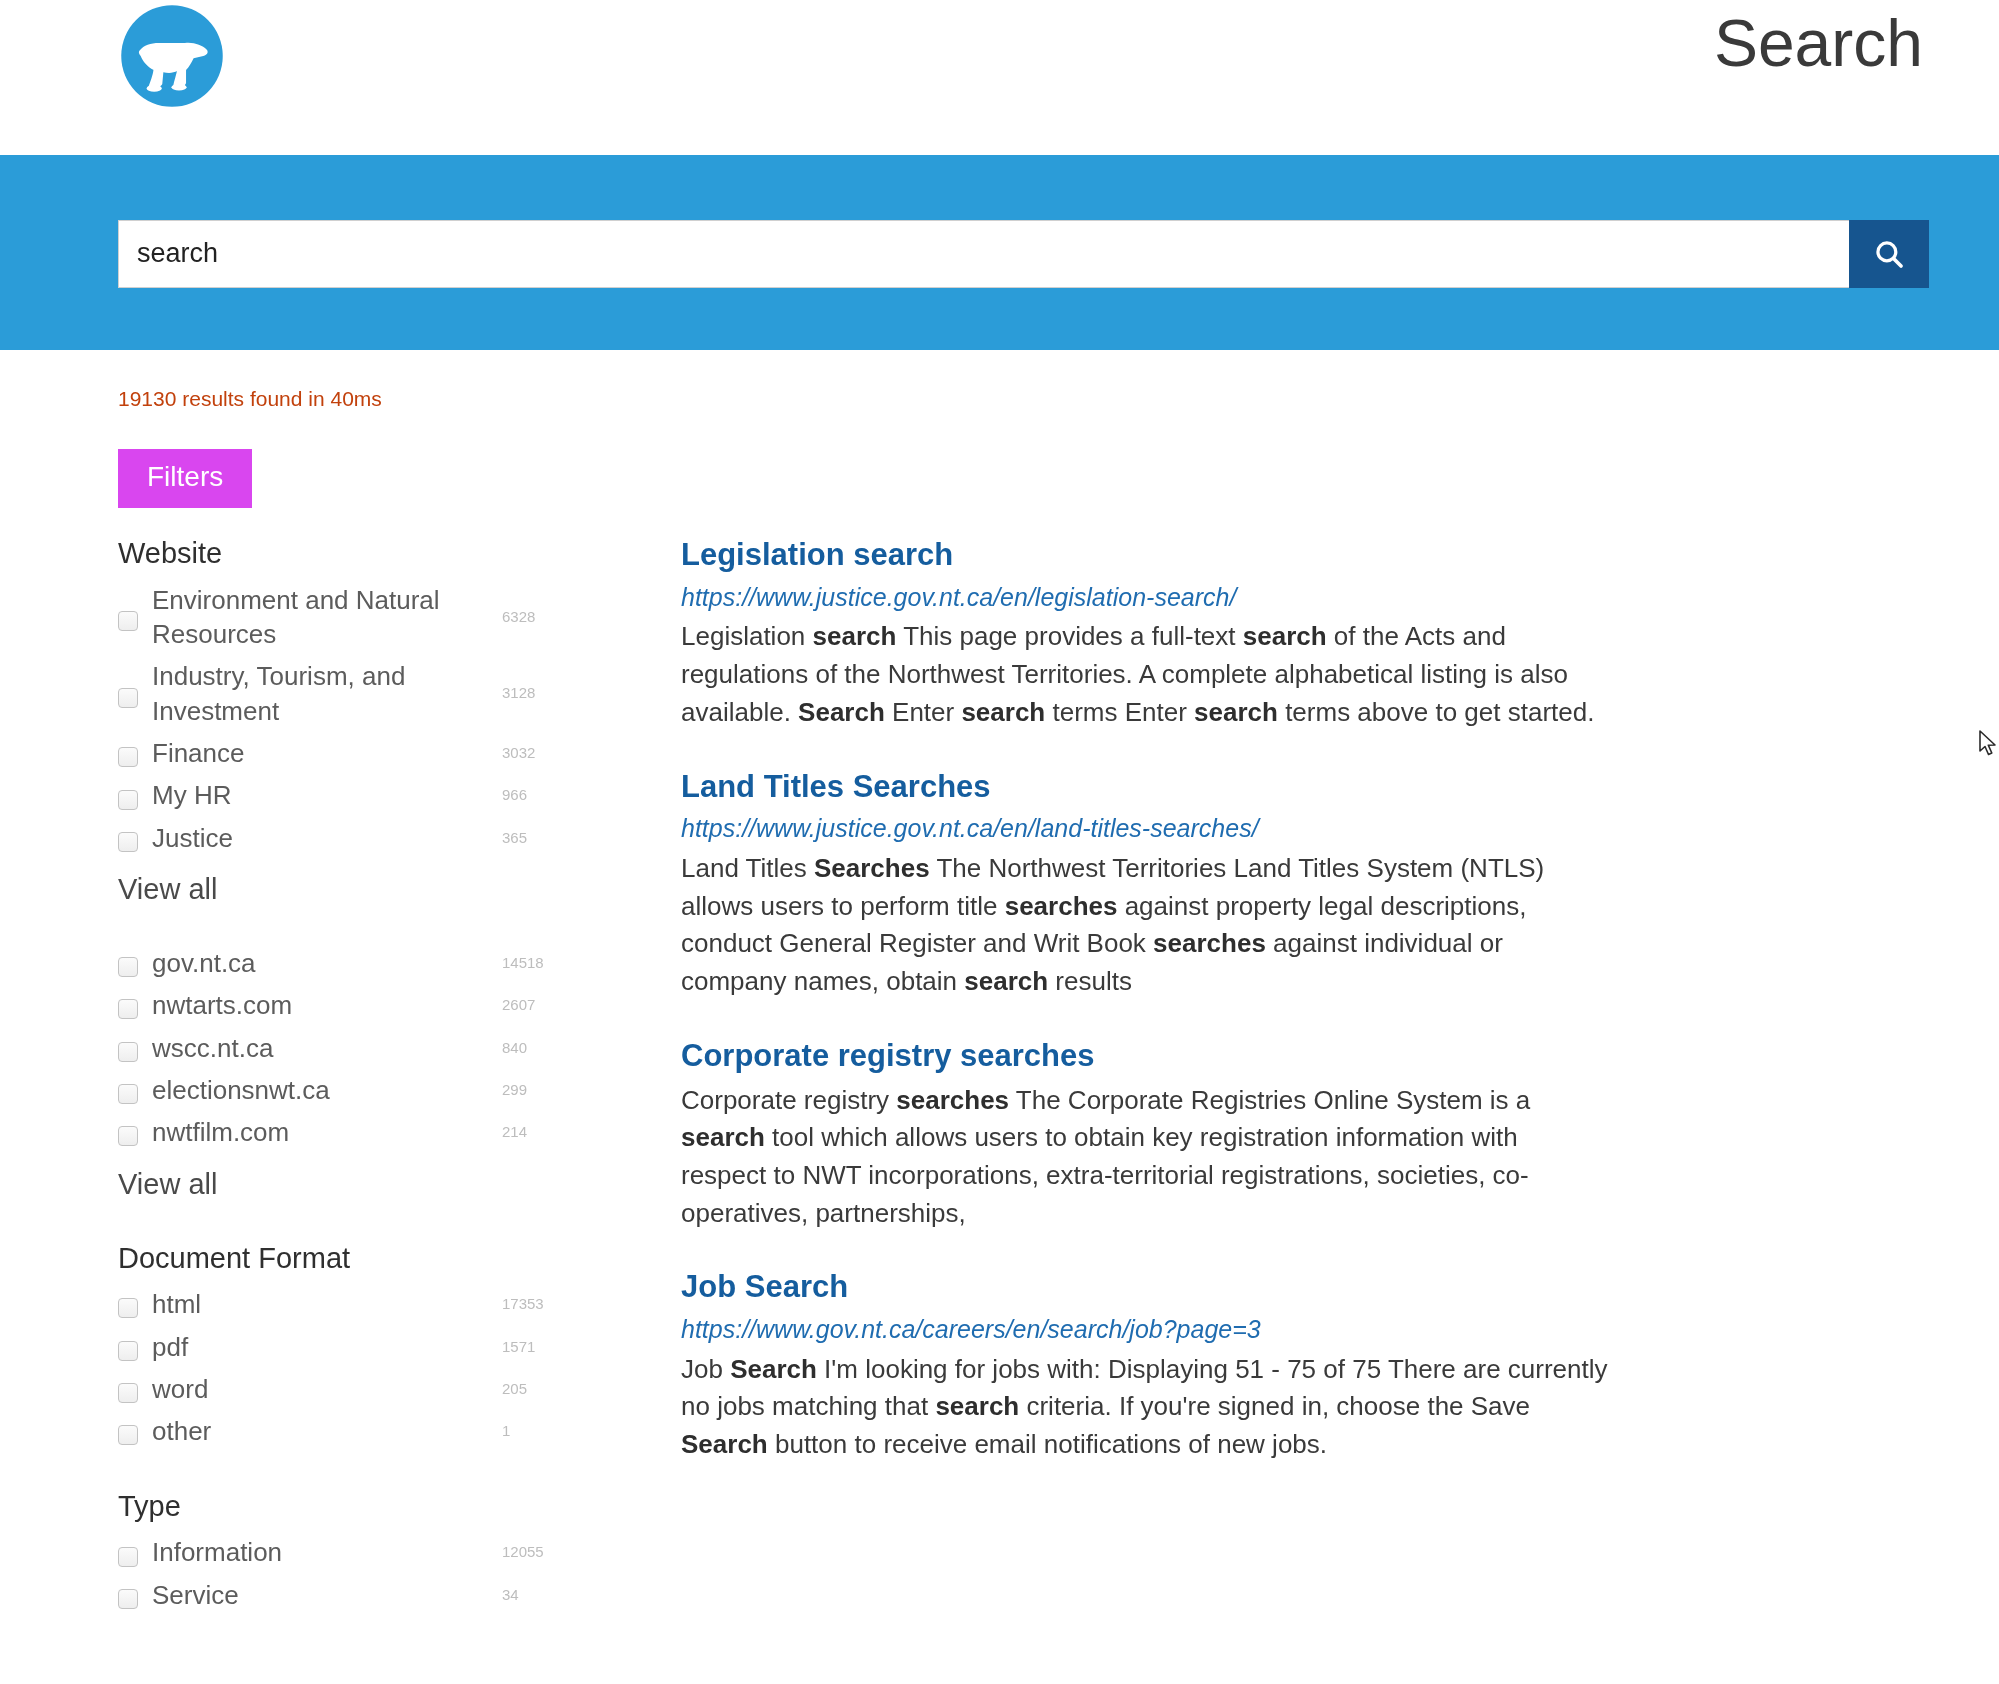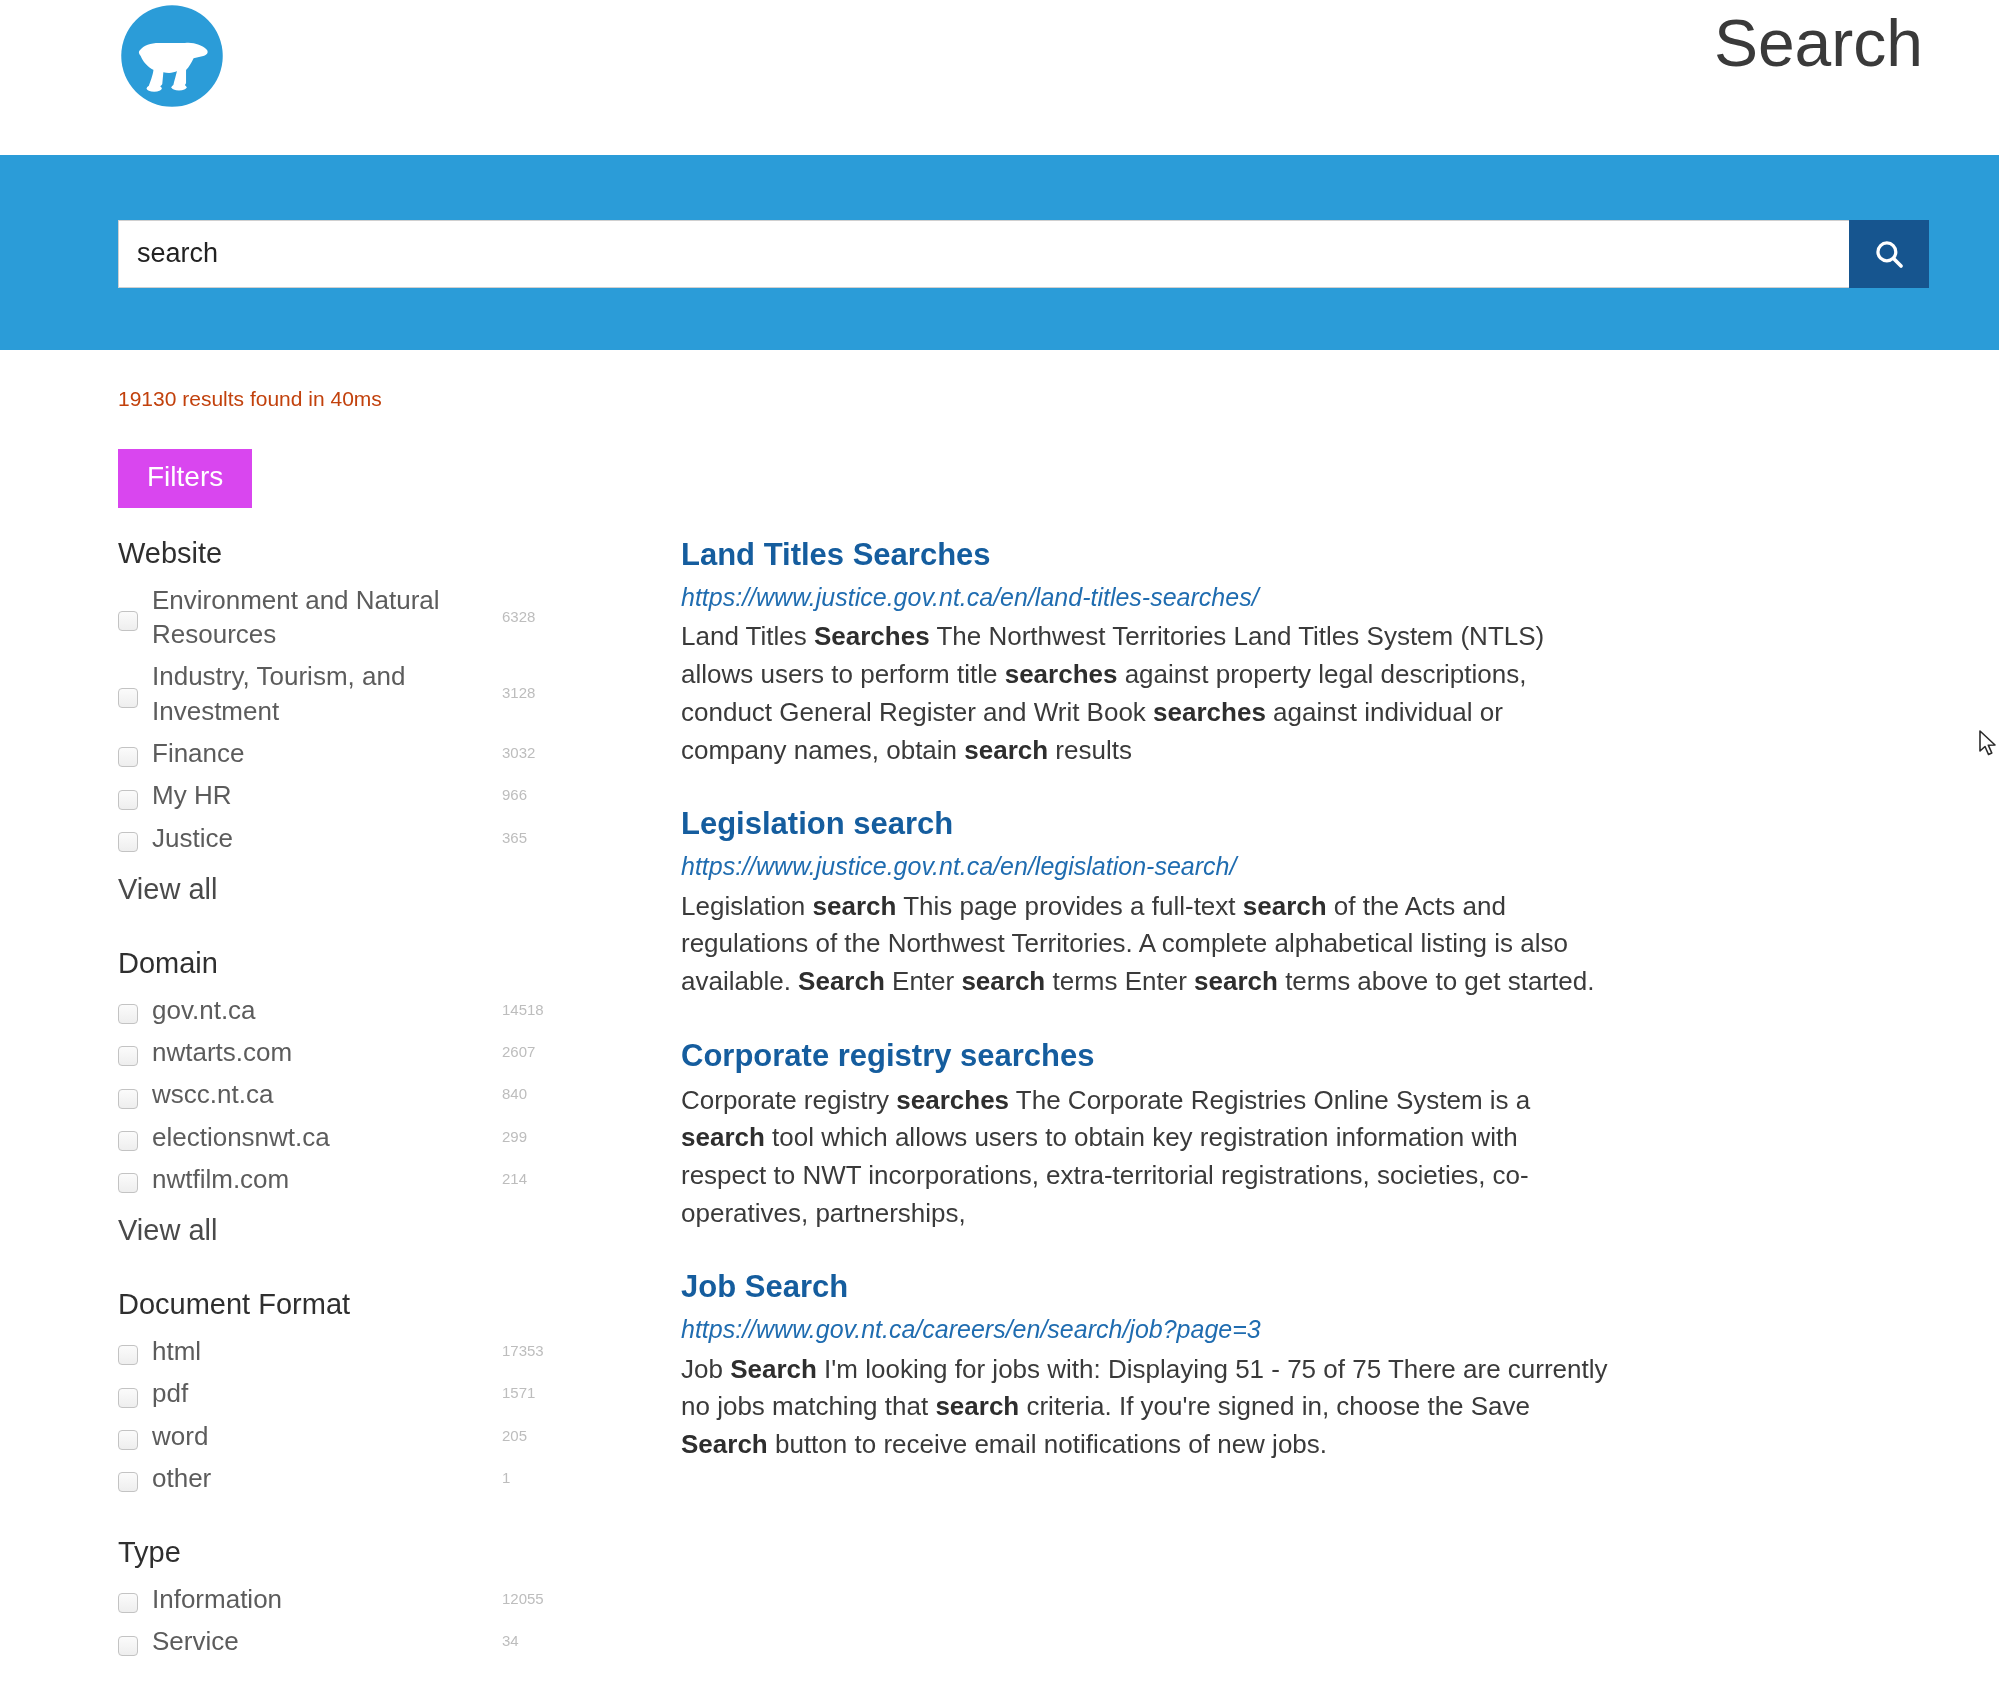--- a/index.html
+++ b/index.html
@@ -268,21 +268,20 @@
         </div>
         <div class="facet-row">
           <span class="cb"></span>
           <span class="facet-label">Justice</span>
           <span class="facet-count">365</span>
         </div>
         <div class="view-all">View all</div>
       </div>
 
       <div class="facet">
-        <div class="facet-title">Domain</div>
         <div class="facet-row">
           <span class="cb"></span>
           <span class="facet-label">gov.nt.ca</span>
           <span class="facet-count">14518</span>
         </div>
         <div class="facet-row">
           <span class="cb"></span>
           <span class="facet-label">nwtarts.com</span>
           <span class="facet-count">2607</span>
         </div>
@@ -338,31 +337,31 @@
         <div class="facet-row">
           <span class="cb"></span>
           <span class="facet-label">Service</span>
           <span class="facet-count">34</span>
         </div>
       </div>
 
     </div>
 
     <div class="results">
+
+      <div class="result">
+        <div class="result-title">Legislation search</div>
+        <div class="result-url">https://www.justice.gov.nt.ca/en/legislation-search/</div>
+        <div class="result-snippet">Legislation <b>search</b> This page provides a full-text <b>search</b> of the Acts and regulations of the Northwest Territories. A complete alphabetical listing is also available. <b>Search</b> Enter <b>search</b> terms Enter <b>search</b> terms above to get started.</div>
+      </div>
 
       <div class="result">
         <div class="result-title">Land Titles Searches</div>
         <div class="result-url">https://www.justice.gov.nt.ca/en/land-titles-searches/</div>
         <div class="result-snippet">Land Titles <b>Searches</b> The Northwest Territories Land Titles System (NTLS) allows users to perform title <b>searches</b> against property legal descriptions, conduct General Register and Writ Book <b>searches</b> against individual or company names, obtain <b>search</b> results</div>
-      </div>
-
-      <div class="result">
-        <div class="result-title">Legislation search</div>
-        <div class="result-url">https://www.justice.gov.nt.ca/en/legislation-search/</div>
-        <div class="result-snippet">Legislation <b>search</b> This page provides a full-text <b>search</b> of the Acts and regulations of the Northwest Territories. A complete alphabetical listing is also available. <b>Search</b> Enter <b>search</b> terms Enter <b>search</b> terms above to get started.</div>
       </div>
 
       <div class="result">
         <div class="result-title">Corporate registry searches</div>
         <div class="result-snippet">Corporate registry <b>searches</b> The Corporate Registries Online System is a <b>search</b> tool which allows users to obtain key registration information with respect to NWT incorporations, extra-territorial registrations, societies, co-operatives, partnerships,</div>
       </div>
 
       <div class="result">
         <div class="result-title">Job Search</div>
         <div class="result-url">https://www.gov.nt.ca/careers/en/search/job?page=3</div>

